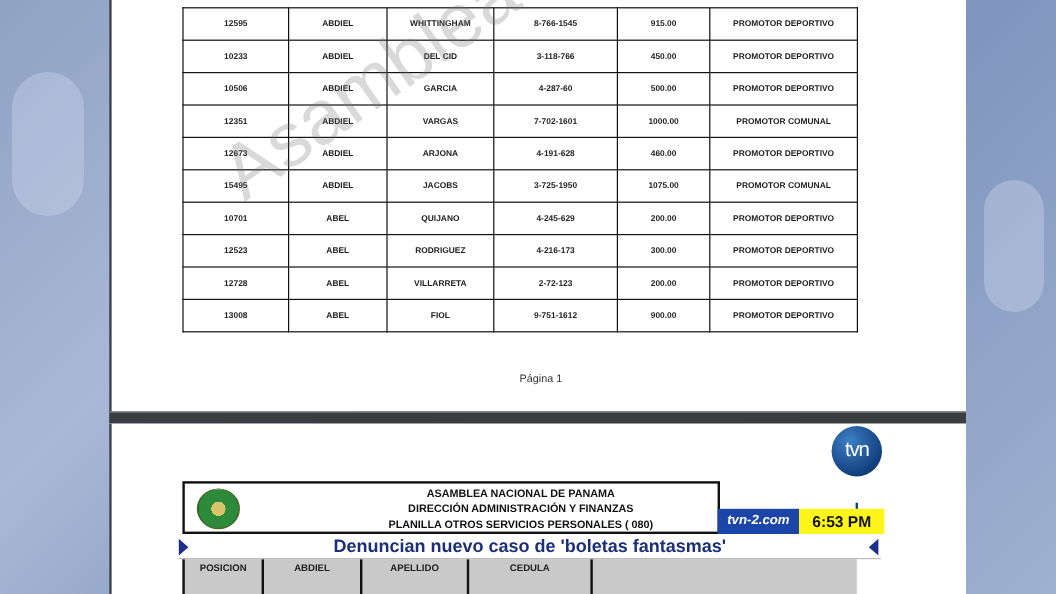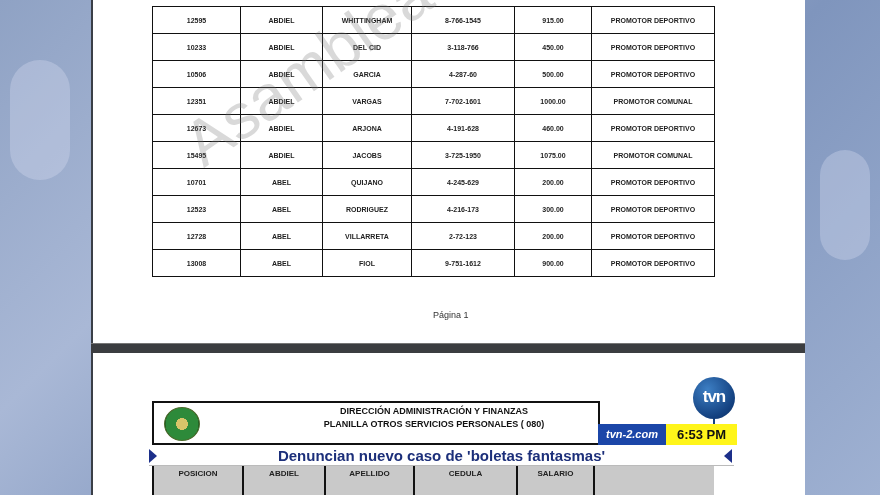--- a/index.html
+++ b/index.html
@@ -101,24 +101,24 @@
     position: absolute; left: 598px; top: 424px; width: 68px; height: 21px;
     background: #1b46a8; color: #fff; font-weight: bold; font-size: 11px;
     text-align: center; line-height: 21px; font-style: italic;
   }
   .time-box {
     position: absolute; left: 666px; top: 424px; width: 71px; height: 21px;
     background: #fff51a; color: #111; font-size: 13px; font-weight: bold;
     text-align: center; line-height: 21px;
   }
   .logo {
-    position: absolute; left: 693px; top: 377px; width: 42px; height: 42px;
+    position: absolute; left: 693px; top: 355px; width: 42px; height: 42px;
     border-radius: 50%;
     background: radial-gradient(circle at 35% 30%, #3d7fc4 0%, #13407f 70%, #0b2c5c 100%);
-    color: #fff; font-weight: bold; font-size: 17px; text-align: center; line-height: 40px;
+    color: #fff; font-weight: normal; font-size: 17px; text-align: center; line-height: 40px;
     letter-spacing: -1px;
   }
   .logo-stem {
     position: absolute; left: 713px; top: 419px; width: 2px; height: 5px; background: #13407f;
   }
 </style>
 </head>
 <body>
 
 <div class="bg-shape" style="left:10px;top:60px;width:60px;height:120px;"></div>
@@ -214,31 +214,31 @@
 <div class="watermark">Asamblea Nacional</div>
 
 <div class="page-label">Página 1</div>
 
 <div class="page-sep"></div>
 <div class="doc-bottom"></div>
 
 <div class="header-box">
   <div class="emblem"></div>
   <div class="header-lines">
+    <div>ASAMBLEA NACIONAL DE PANAMA</div>
     <div>DIRECCIÓN  ADMINISTRACIÓN Y  FINANZAS</div>
     <div>PLANILLA OTROS SERVICIOS PERSONALES ( 080)</div>
   </div>
 </div>
 
 <div class="col-headers">
-  <div style="width:92px">POSICION</div>
+  <div style="width:68px">POSICION</div>
   <div style="width:82px">ABDIEL</div>
   <div style="width:89px">APELLIDO</div>
   <div style="width:103px">CEDULA</div>
-  <div style="width:77px">SALARIO</div>
 </div>
 
 <div class="ticker">
   <div class="tri-left"></div>
   <div class="ticker-text">Denuncian nuevo caso de 'boletas fantasmas'</div>
   <div class="tri-right"></div>
 </div>
 
 <div class="site-box">tvn-2.com</div>
 <div class="time-box">6:53 PM</div>

